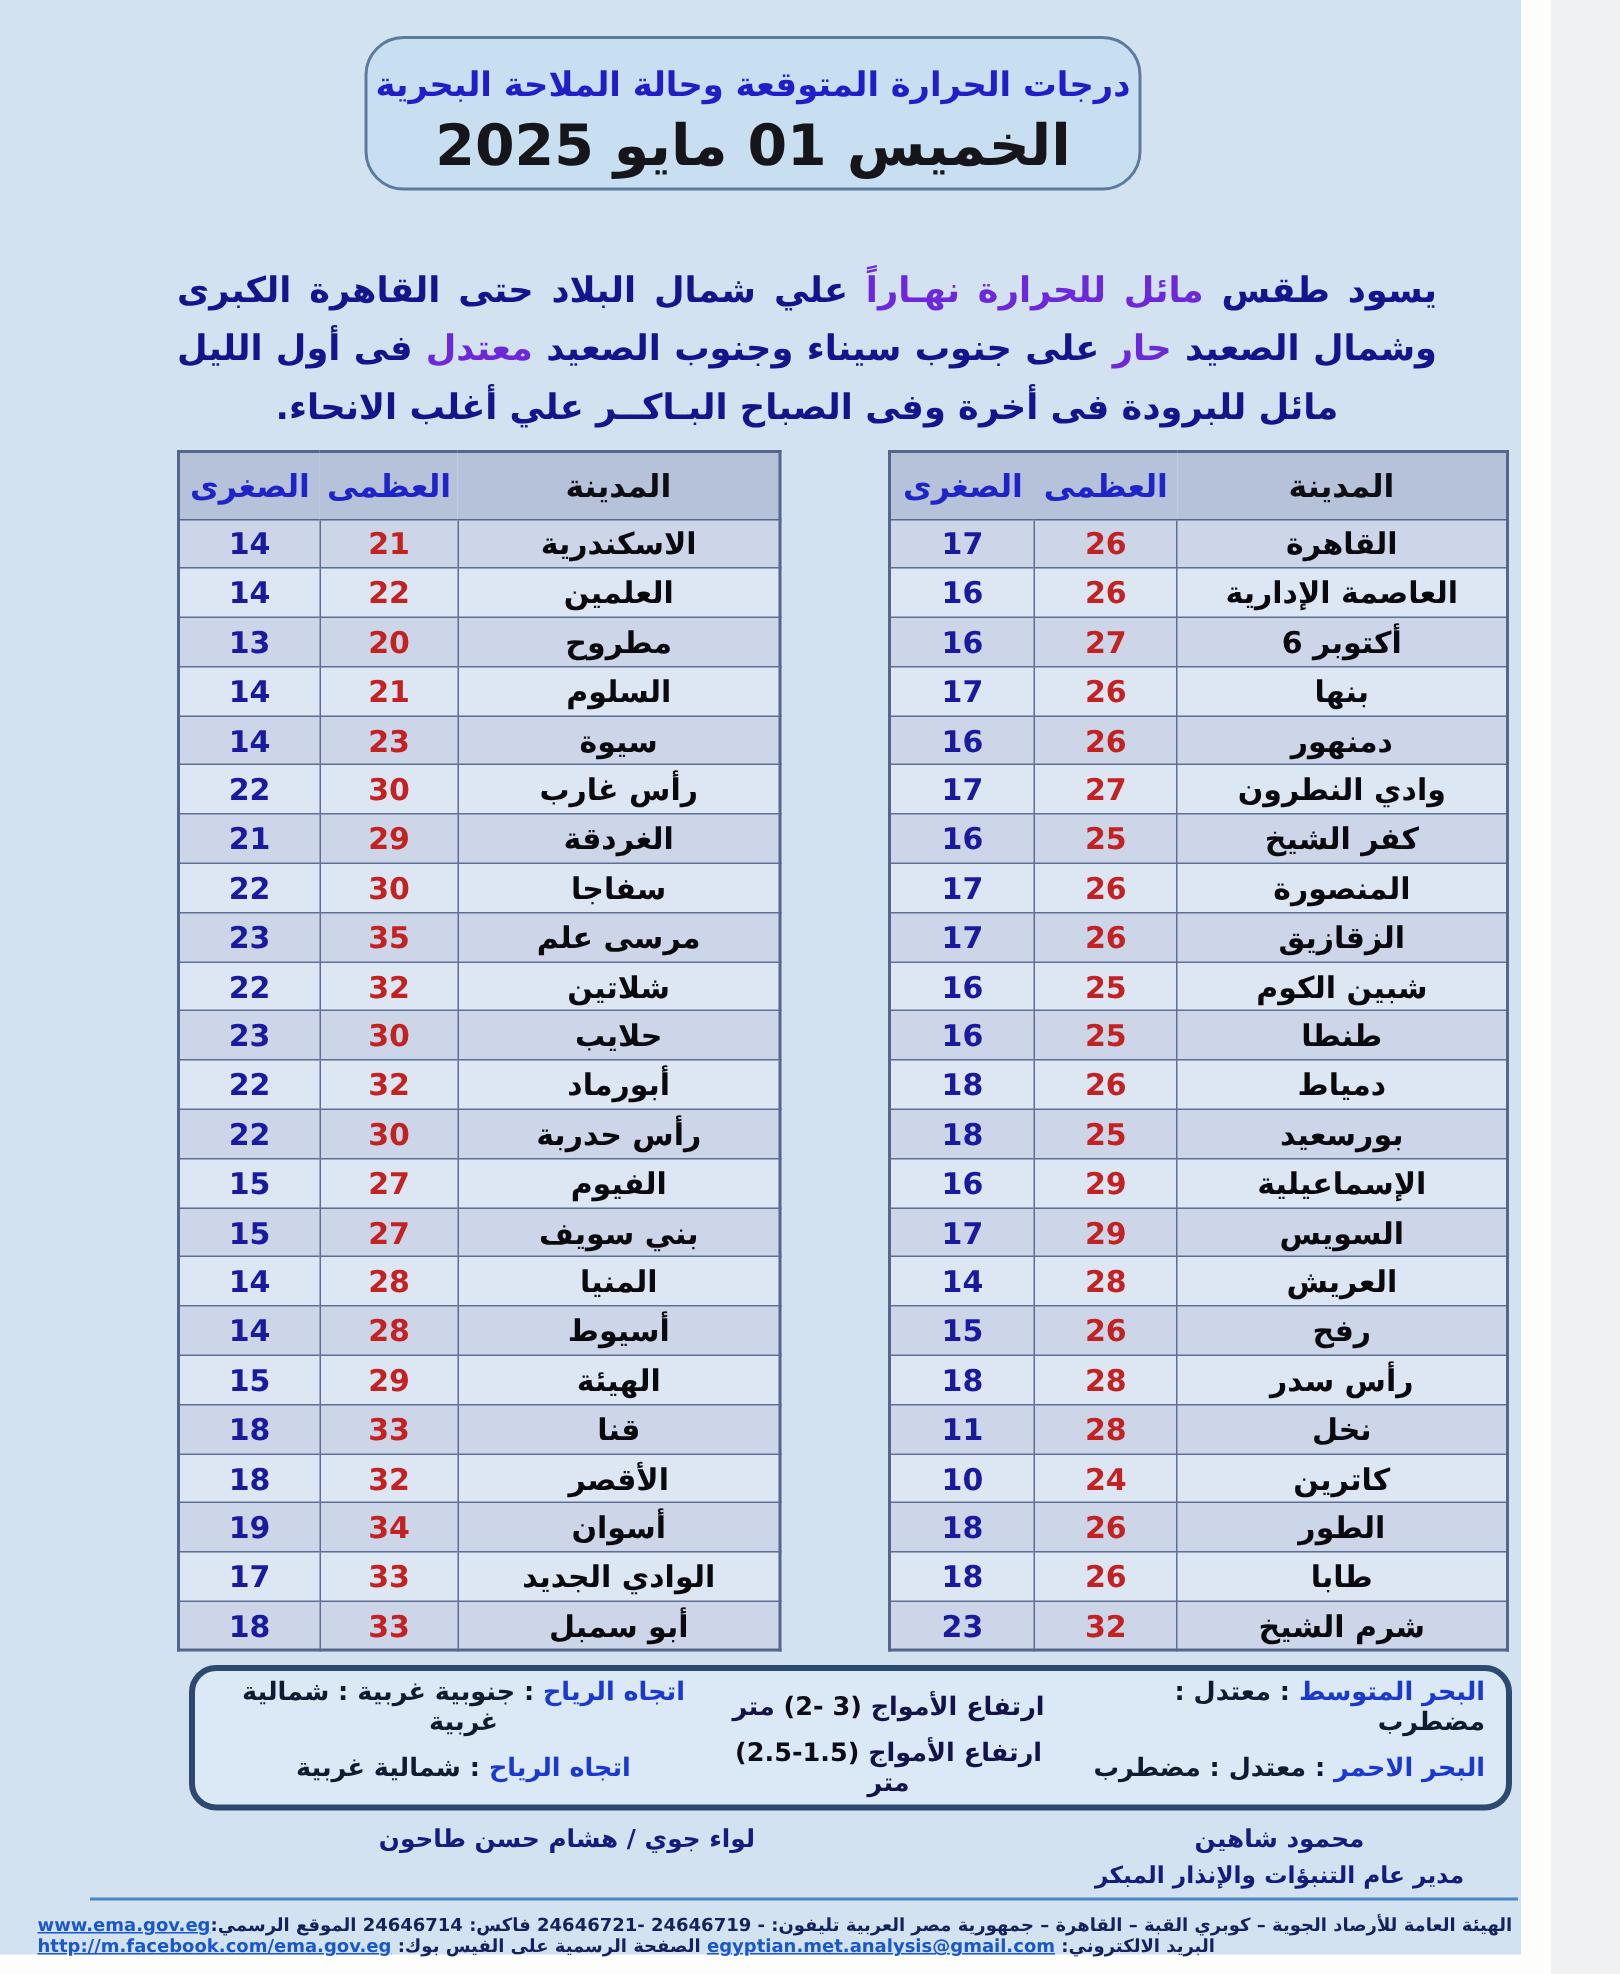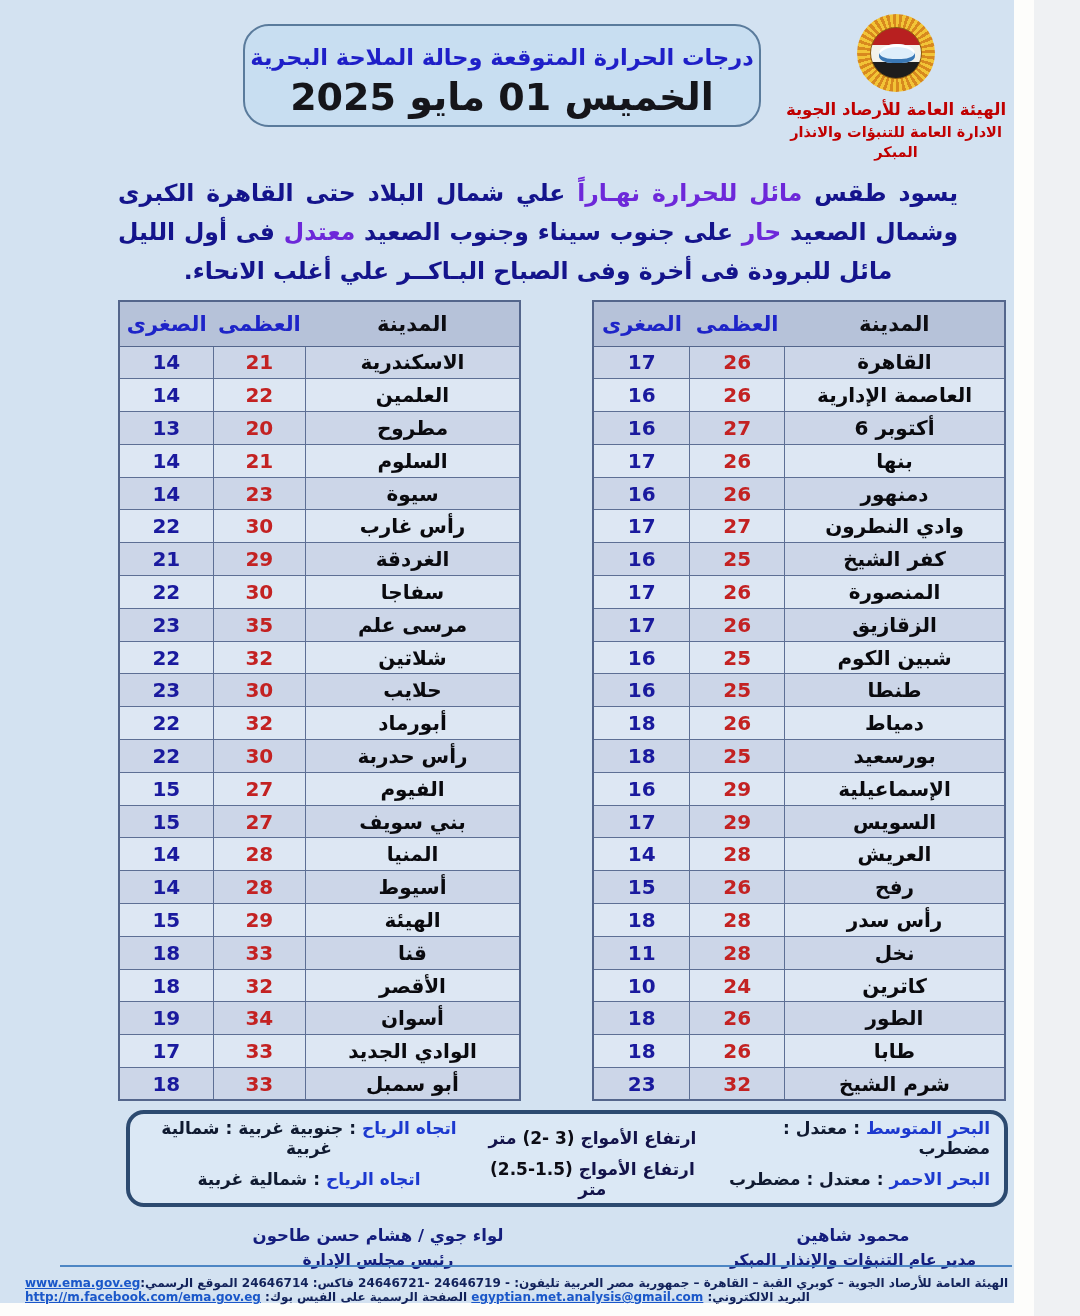--- a/index.html
+++ b/index.html
@@ -79,47 +79,38 @@
   .m-waves { flex: 0 0 28%; text-align: center; color: #13134a; }
   .m-wind  { flex: 1; text-align: center; }
   .m-name, .m-windlabel { color: #1c39cf; }
   .m-num { direction: ltr; unicode-bidi: embed; color: #0c0c14; }
 
   
   .signatures { position: absolute; left: 55px; top: 1213px; width: 950px;
     display: flex; direction: rtl; }
   .sig { text-align: center; color: #141d7d; font-weight: bold; }
   .sig1 { flex: 0 0 32%; } .sig2 { flex: 0 0 38%; } .sig3 { flex: 1; }
-  .sig-name  { font-size: 16.5px; line-height: 25px; margin-top: 10px; }
+  .sig-name  { font-size: 16.5px; line-height: 25px; }
   .sig-title { font-size: 15.5px; line-height: 24px; }
 
   
   .footer-rule { position: absolute; left: 60px; top: 1265px; width: 952px;
     border-top: 2.5px solid #4d86c4; }
   .footer-text { position: absolute; left: 25px; top: 1276px; width: 985px;
     text-align: left; direction: rtl;
     font-size: 12px; font-weight: bold; color: #12225a; }
   .footer-text a { color: #1a57c9; text-decoration: underline; }
 </style>
 </head>
 <body>
 
 <div class="gray-strip"></div>
 
 <div class="page">
 
-  <div class="org-block">
-    <div class="logo">
-      <div class="logo-core">
-        <div class="logo-cloud"></div>
-      </div>
-    </div>
-    <div class="org-line1">الهيئة العامة للأرصاد الجوية</div>
-    <div class="org-line2">الادارة العامة للتنبؤات والانذار المبكر</div>
-  </div>
 
   <div class="title-box">
     <div class="title-main">درجات الحرارة المتوقعة وحالة الملاحة البحرية</div>
     <div class="title-date">الخميس 01 مايو 2025</div>
   </div>
 
   <p class="summary"><span>يسود طقس </span><span class="red">مائل للحرارة  نهـاراً</span><span> علي شمال البلاد حتى القاهرة الكبرى وشمال الصعيد </span><span class="red">حار</span><span> على جنوب سيناء وجنوب الصعيد </span><span class="red">معتدل</span><span> فى أول الليل مائل للبرودة فى أخرة وفى الصباح البـاكــر علي أغلب الانحاء.</span></p>
 
   <div class="table-wrap west">
     <table>
@@ -422,20 +413,19 @@
     </div>
   </div>
 
   <div class="signatures">
     <div class="sig sig1">
       <div class="sig-name">محمود شاهين</div>
       <div class="sig-title">مدير عام التنبؤات والإنذار المبكر</div>
     </div>
     <div class="sig sig3">
       <div class="sig-name">لواء جوي / هشام حسن طاحون</div>
-      <div class="sig-title">رئيس مجلس الإدارة</div>
     </div>
   </div>
 
   <div class="footer-rule"></div>
   <div class="footer-text"><span>الهيئة العامة للأرصاد الجوية – كوبري القبة – القاهرة – جمهورية مصر العربية تليفون: - 24646719 -24646721 فاكس: 24646714 الموقع الرسمي:</span><a href="#">www.ema.gov.eg</a><span> البريد الالكتروني: </span><a href="#">egyptian.met.analysis@gmail.com</a><span> الصفحة الرسمية على الفيس بوك: </span><a href="#">http://m.facebook.com/ema.gov.eg</a></div>
 
 </div>
 
 </body></html>

